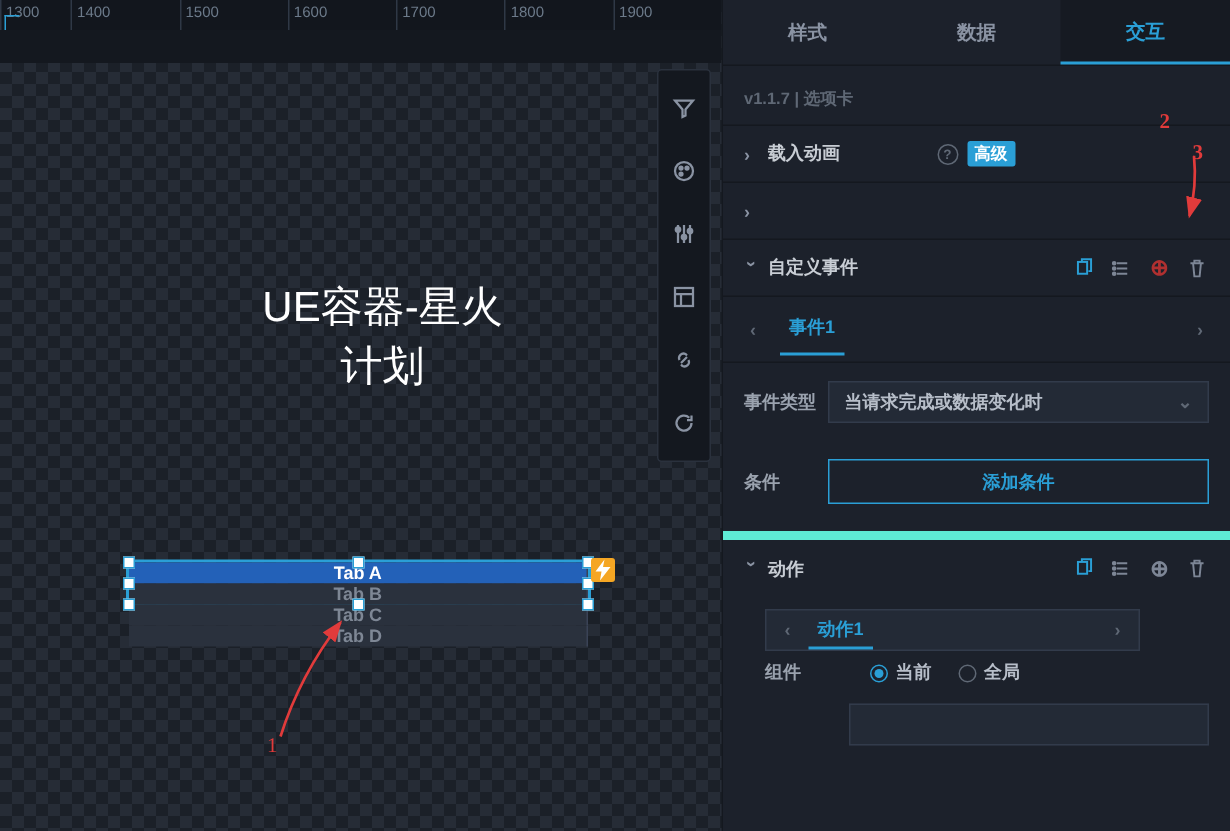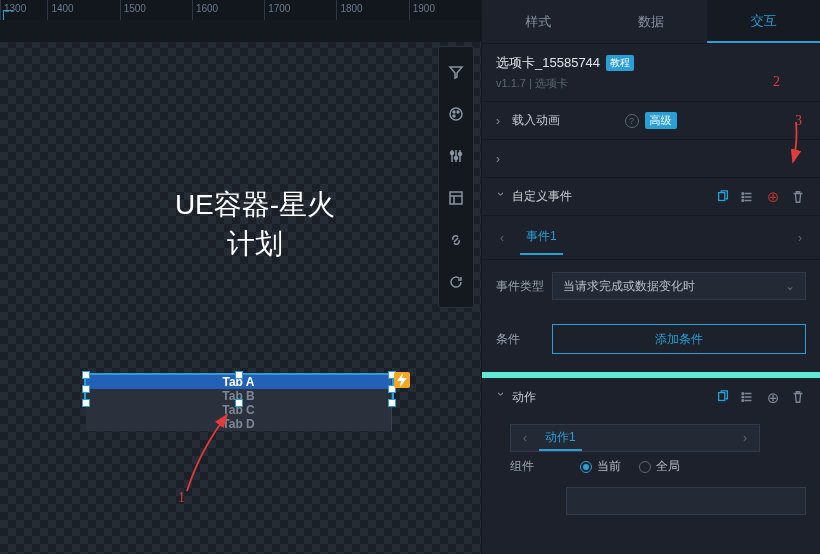--- a/index.html
+++ b/index.html
@@ -38,21 +38,21 @@
   
   .vtoolbar { position:absolute; top:46px; right:7px; width:36px; background:#14181f; border-radius:3px; display:flex; flex-direction:column; align-items:center; padding:4px 0; border:1px solid #2a313d;}
   .vbtn { width:36px; height:42px; display:flex; align-items:center; justify-content:center; color:#8a93a3; cursor:pointer;}
   .vbtn svg{width:16px;height:16px;stroke:#8a93a3;fill:none;stroke-width:1.5}
 
   
   .anno-label { position:absolute; color:#e13b3b; font-size:14px; font-family:"Segoe Script", cursive;}
   .arrow { position:absolute; pointer-events:none;}
 
   
-  .panel { width:339px; background:#1c212b; display:flex; flex-direction:column; border-left:1px solid #14181f;}
+  .panel { width:339px; background:#1c212b; display:flex; flex-direction:column; border-left:1px solid #14181f;font-weight:bold;}
   .ptabs { display:flex; height:44px; border-bottom:1px solid #14181f;}
   .ptab { flex:1; display:flex; align-items:center; justify-content:center; color:#8a93a3; cursor:pointer; font-size:13px;}
   .ptab.active { color:#2a9fd6; border-bottom:2px solid #2a9fd6; background:#161a22;}
   .section { padding:10px 14px; border-bottom:1px solid #14181f;}
   .comp-head .title { color:#e0e4ea; font-size:13px; display:flex; align-items:center; gap:6px;}
   .badge { background:#2a9fd6; color:#fff; font-size:10px; padding:1px 4px; border-radius:2px;}
   .subline { color:#5f6875; font-size:11px; margin-top:4px;}
   .row { display:flex; align-items:center; height:38px; border-bottom:1px solid #14181f; padding:0 14px; gap:6px;}
   .row .chev { color:#8a93a3; width:10px;}
   .row .label { flex:1; color:#c8cdd4; font-size:12px;}
@@ -180,24 +180,20 @@
   </div>
 
   <div class="panel">
     <div class="ptabs">
       <div class="ptab">样式</div>
       <div class="ptab">数据</div>
       <div class="ptab active">交互</div>
     </div>
 
     <div class="section comp-head" style="position:relative">
-      <div class="title">
-        <span>选项卡_15585744</span>
-        <span class="badge">教程</span>
-      </div>
       <div class="subline">
         <span>v1.1.7</span>
         <span> | </span>
         <span>选项卡</span>
       </div>
       <div class="anno-label" style="position:absolute; right:40px; top:30px">2</div>
     </div>
 
     <div class="row">
       <span class="chev">›</span>

